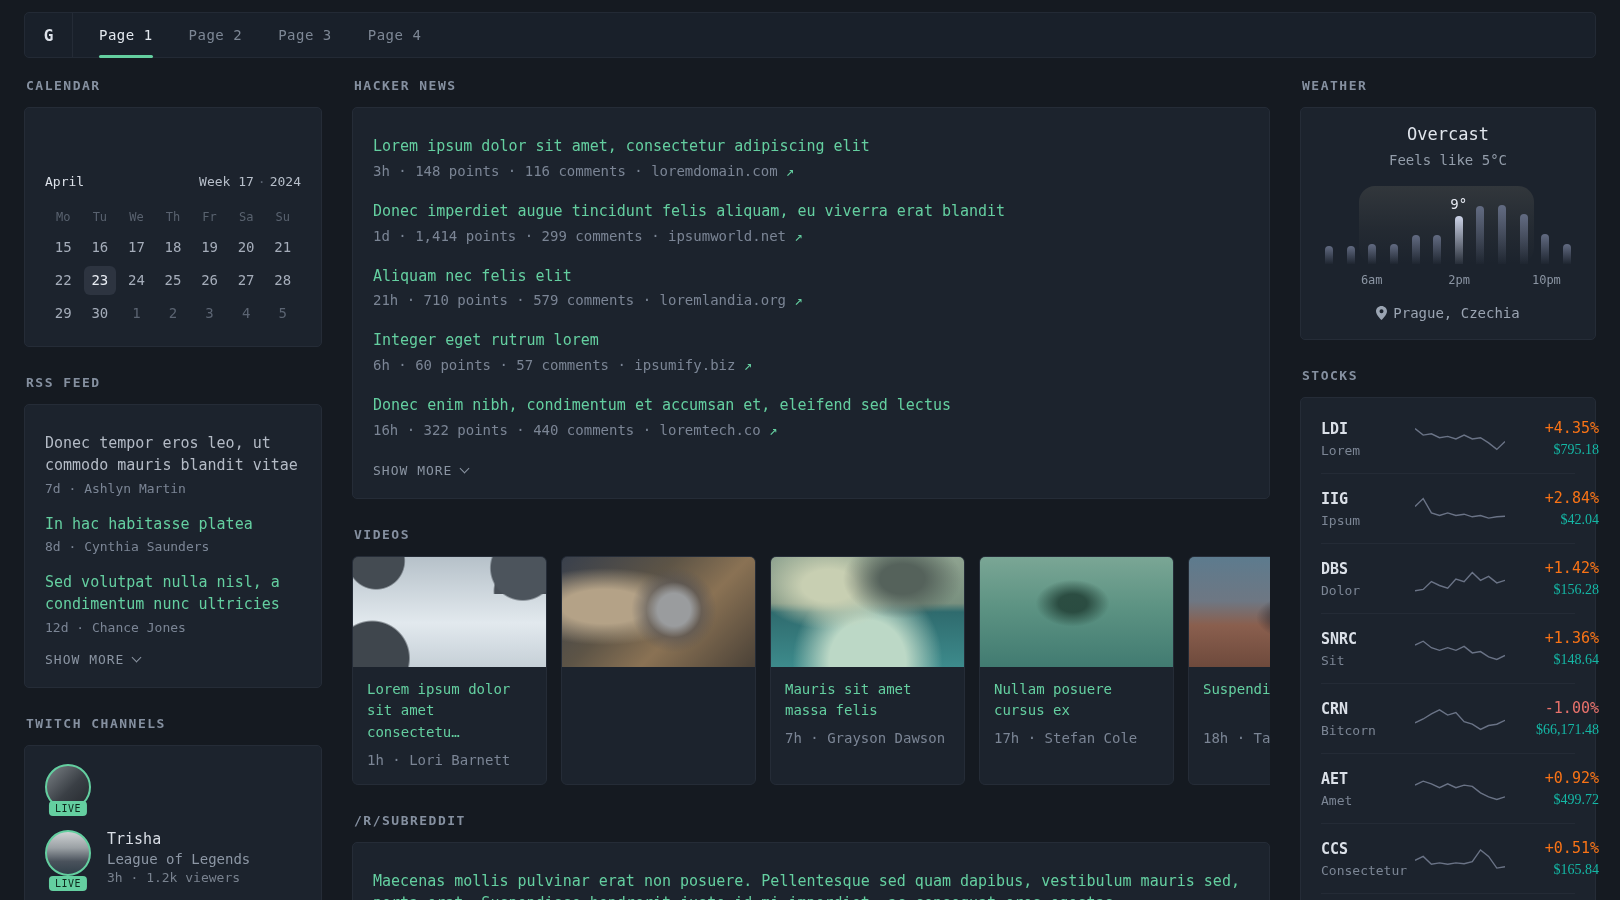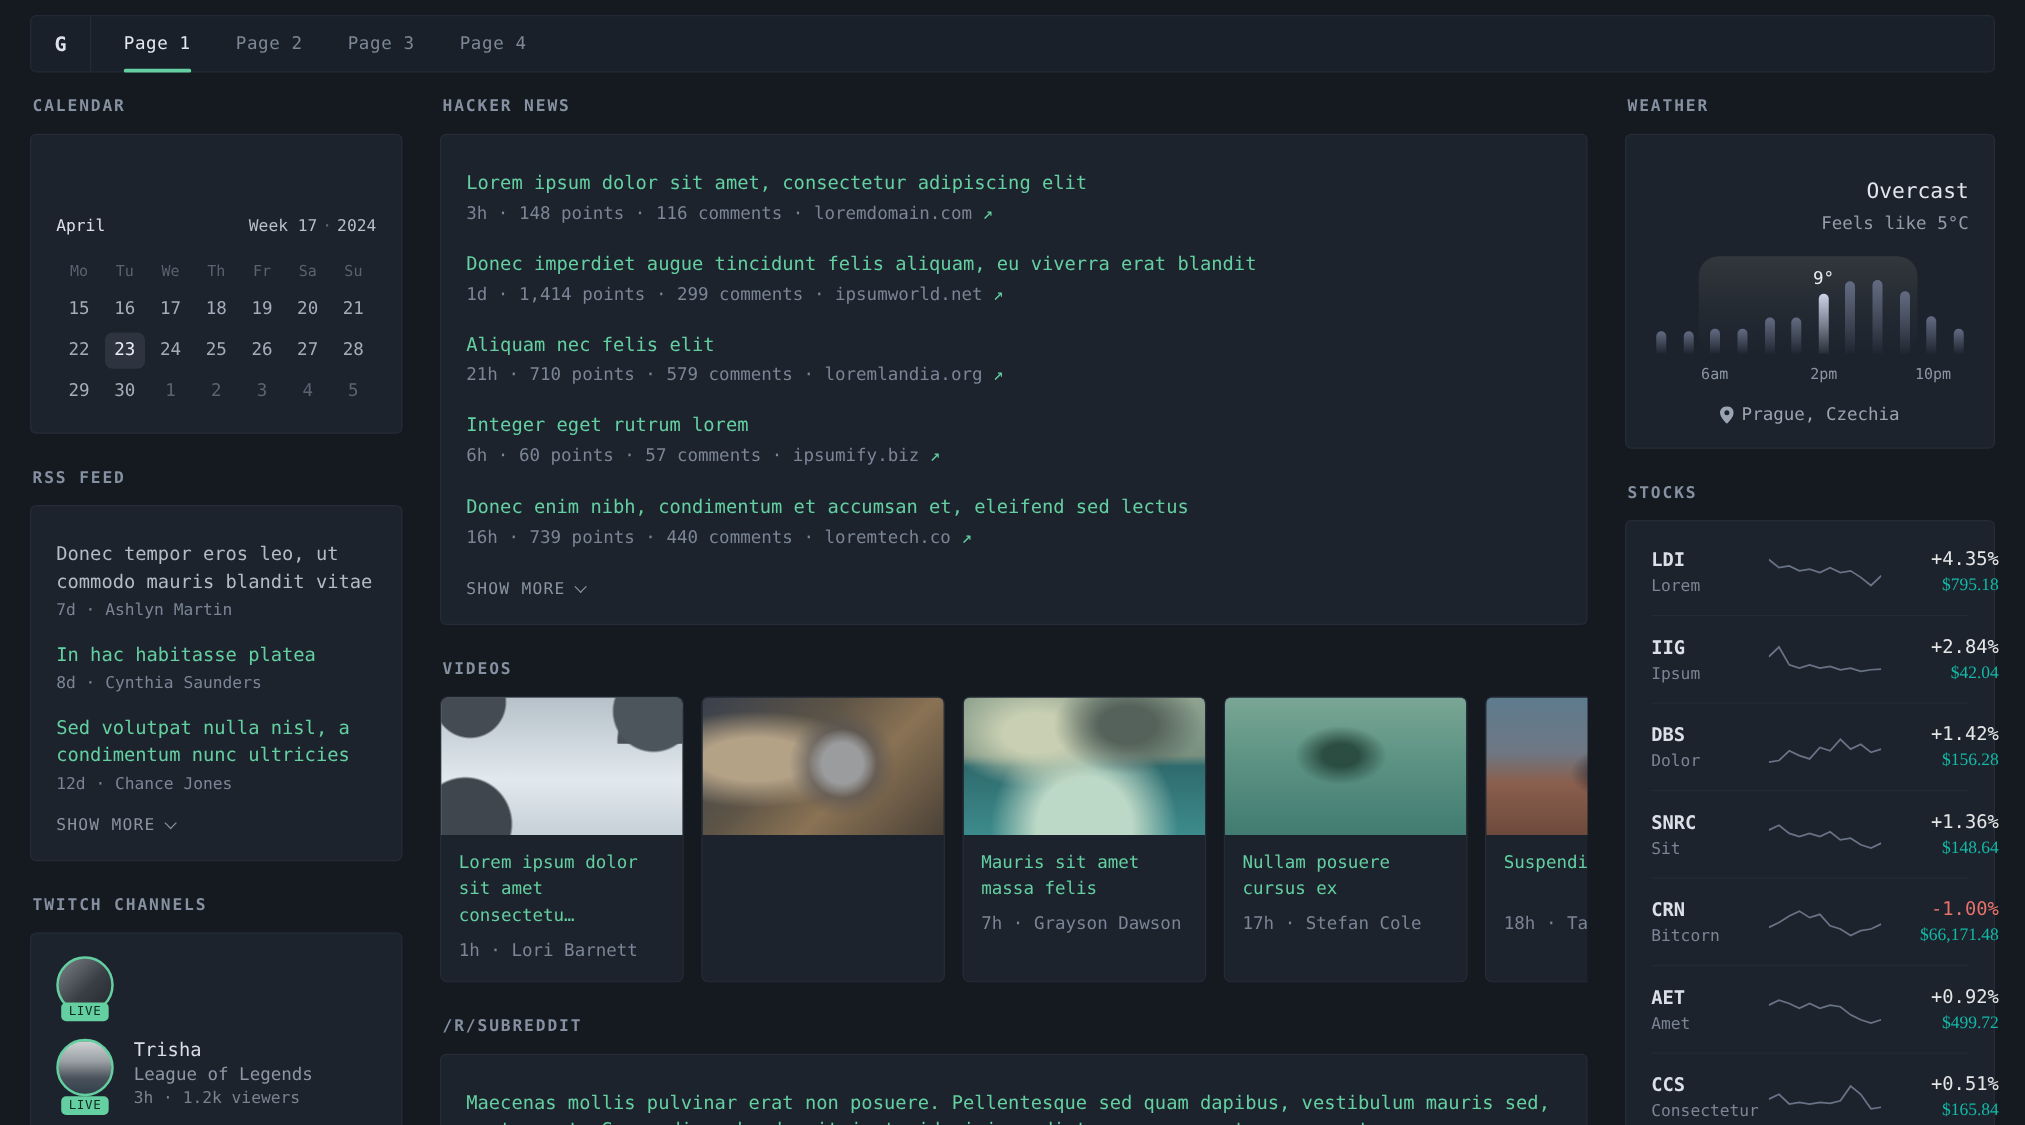--- a/index.html
+++ b/index.html
@@ -172,21 +172,21 @@
       radial-gradient(ellipse at 48% 42%, rgba(34,64,54,0.85) 0 10%, transparent 26%),
       linear-gradient(180deg, #7aa695 0%, #5d9383 45%, #417b71 100%);
   }
   .th-5 {
     background:
       radial-gradient(ellipse at 55% 55%, rgba(30,32,40,0.8) 0 9%, transparent 26%),
       linear-gradient(180deg, #5d7b8e 0%, #6e7783 40%, #8a5f4e 62%, #6e4a3c 100%);
   }
   .reddit-card { min-height: 160px; }
   
-  .weather-card { text-align: right; padding: 35px 20px 18px; }
+  .weather-card { text-align: center; padding: 16px 20px 18px; }
   .wx-cond { font-size: 17px; color: #e1e6ed; }
   .wx-feels { font-size: 14px; color: #939daa; margin-top: 8px; }
   .wx-chart { position: relative; margin-top: 34px; padding: 0 4px; }
   .wx-bars {
     position: relative; height: 62px;
     display: flex; align-items: flex-end; justify-content: space-between;
   }
   .wx-daylight {
     position: absolute; left: 14%; width: 71%;
     top: -16px; height: calc(100% + 16px);
@@ -219,21 +219,21 @@
     display: flex; align-items: center;
     padding: 15px 0; border-top: 1px solid #242b36;
     cursor: pointer;
   }
   .stock-row:first-child { border-top: none; }
   .st-id { width: 94px; flex: none; }
   .st-sym { font-size: 15px; font-weight: bold; color: #dbe0e8; }
   .st-name { font-size: 13px; color: #7b8594; margin-top: 5px; }
   .st-spark { flex: 1; display: flex; justify-content: center; align-items: center; }
   .st-right { width: 94px; flex: none; text-align: right; }
-  .st-chg { font-size: 15px; color: #e5e5e5; }
+  .st-chg { font-size: 15px; color: #f97316; }
   .st-chg.neg { color: #e8726b; }
   .st-price { font-size: 14px; color: #14b8a6; margin-top: 5px; white-space: nowrap; font-family: Liberation Serif, serif; }
 </style>
 </head>
 <body>
 
 <header class="nav">
   <div class="nav-logo">G</div>
   <nav class="nav-tabs">
     <button class="nav-tab active">Page 1</button>
@@ -405,21 +405,21 @@
         <div class="feed-item">
           <a class="feed-title">Aliquam nec felis elit</a>
           <div class="feed-meta"><span>21h · 710 points · 579 comments · loremlandia.org</span> <a class="arrow">↗</a></div>
         </div>
         <div class="feed-item">
           <a class="feed-title">Integer eget rutrum lorem</a>
           <div class="feed-meta"><span>6h · 60 points · 57 comments · ipsumify.biz</span> <a class="arrow">↗</a></div>
         </div>
         <div class="feed-item">
           <a class="feed-title">Donec enim nibh, condimentum et accumsan et, eleifend sed lectus</a>
-          <div class="feed-meta"><span>16h · 739 points · 440 comments · loremtech.co</span> <a class="arrow">↗</a></div>
+          <div class="feed-meta"><span>16h · 322 points · 440 comments · loremtech.co</span> <a class="arrow">↗</a></div>
         </div>
         <button class="show-more">
           <span>SHOW MORE</span>
           <span class="chev"></span>
         </button>
       </div>
     </section>
 
     <section class="widget">
       <h2 class="w-label">VIDEOS</h2>

